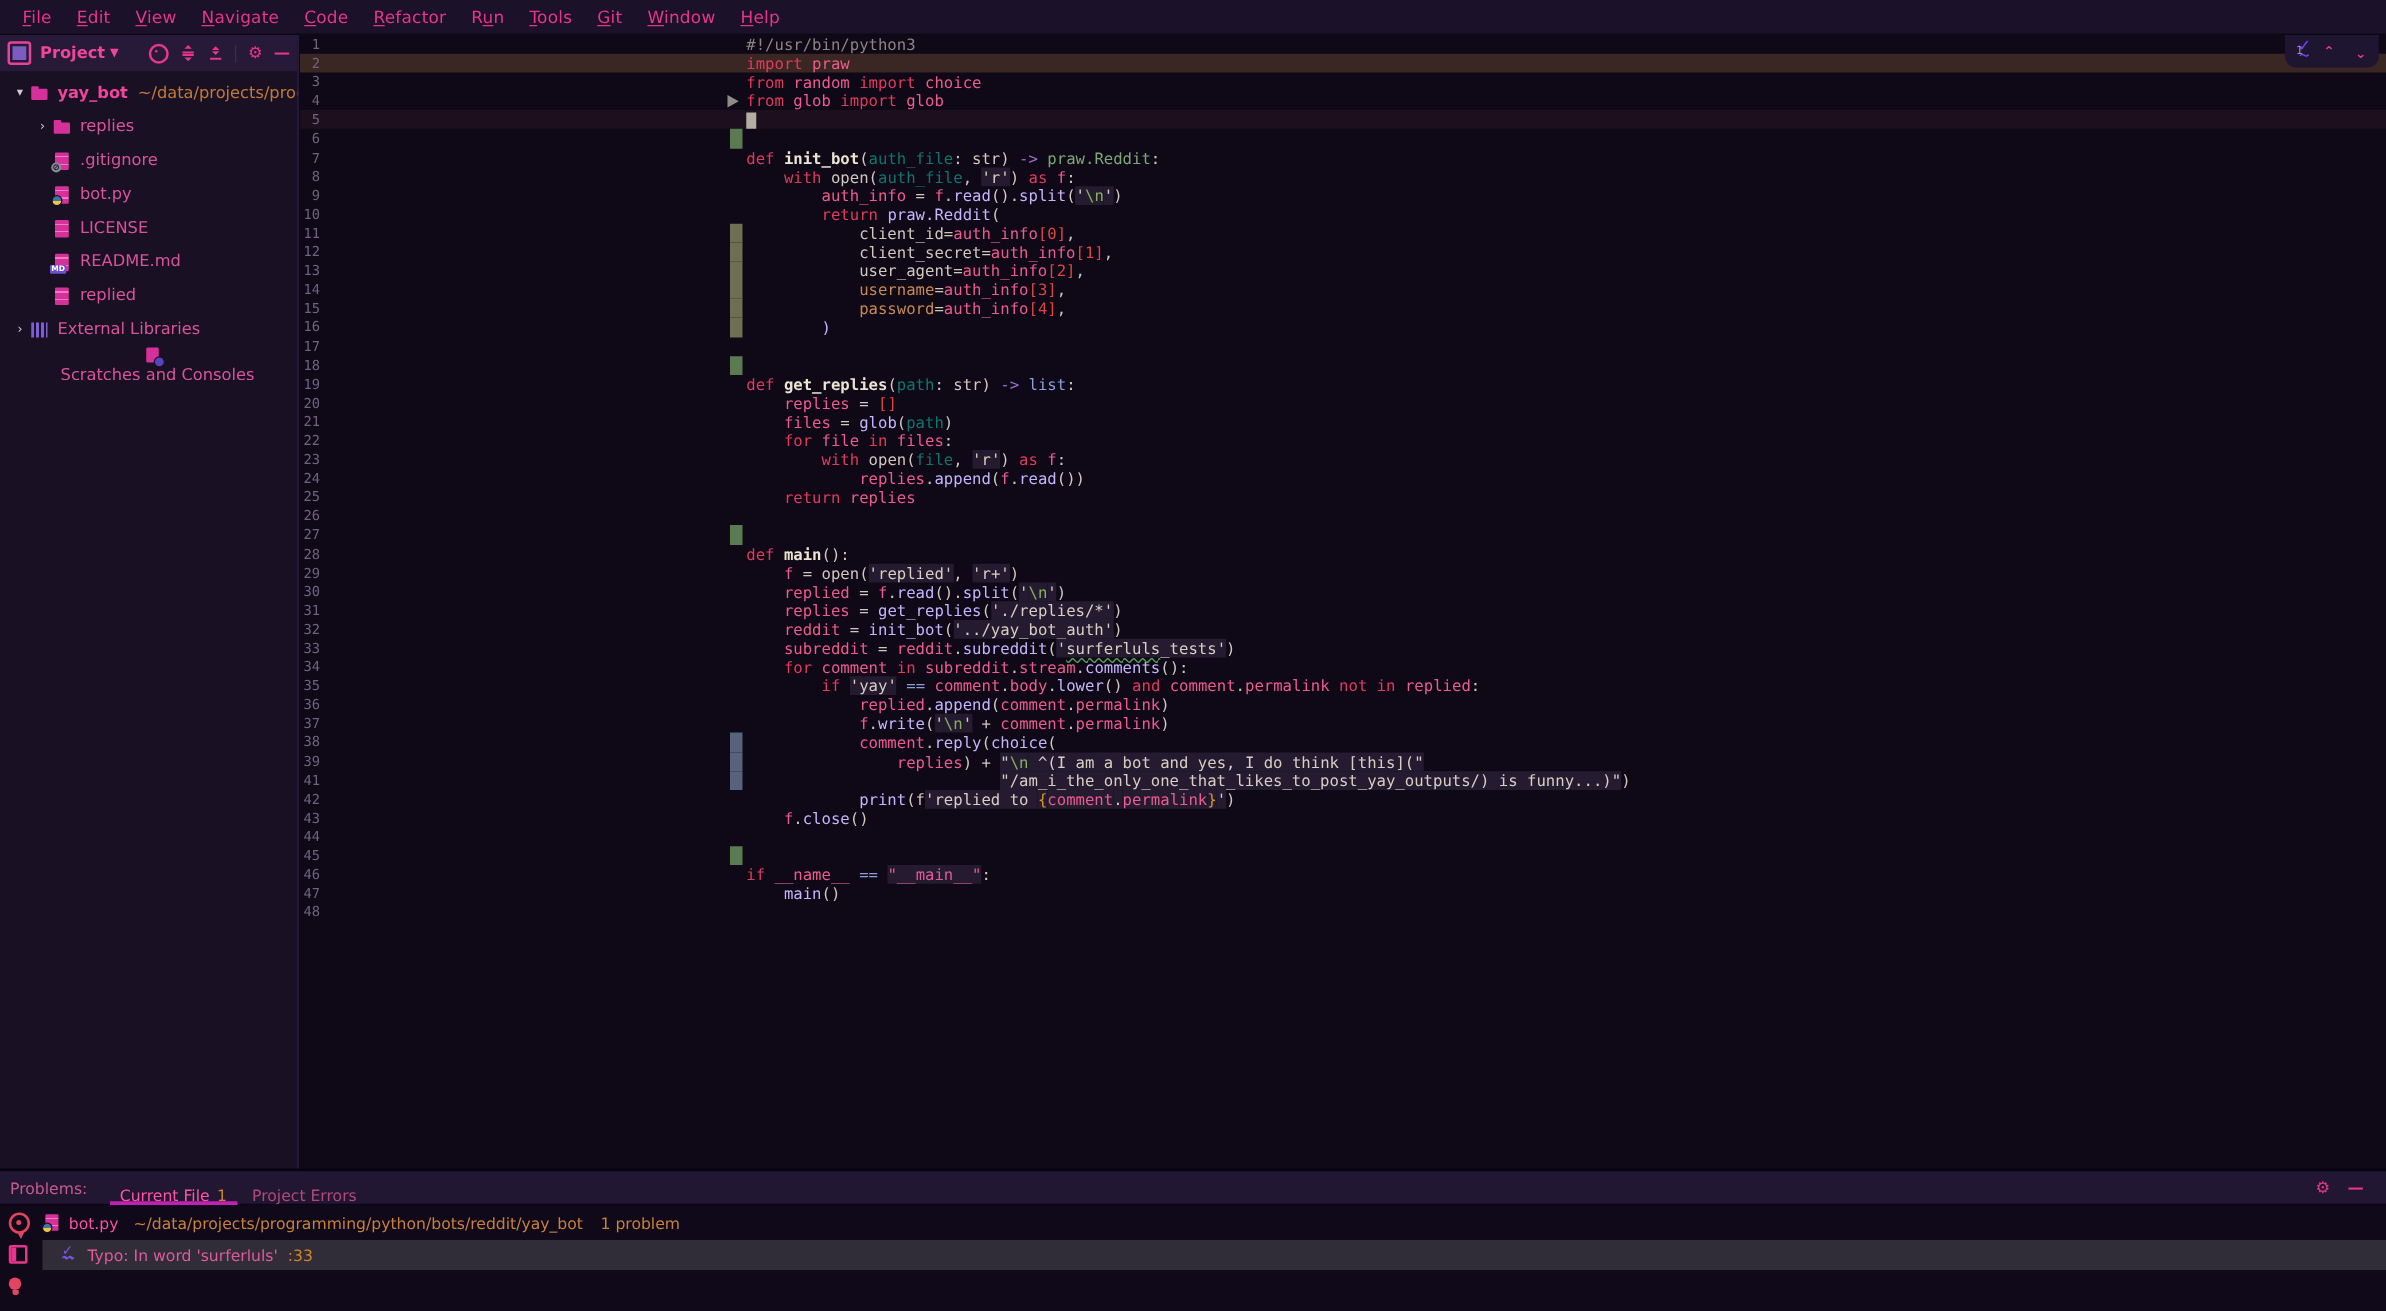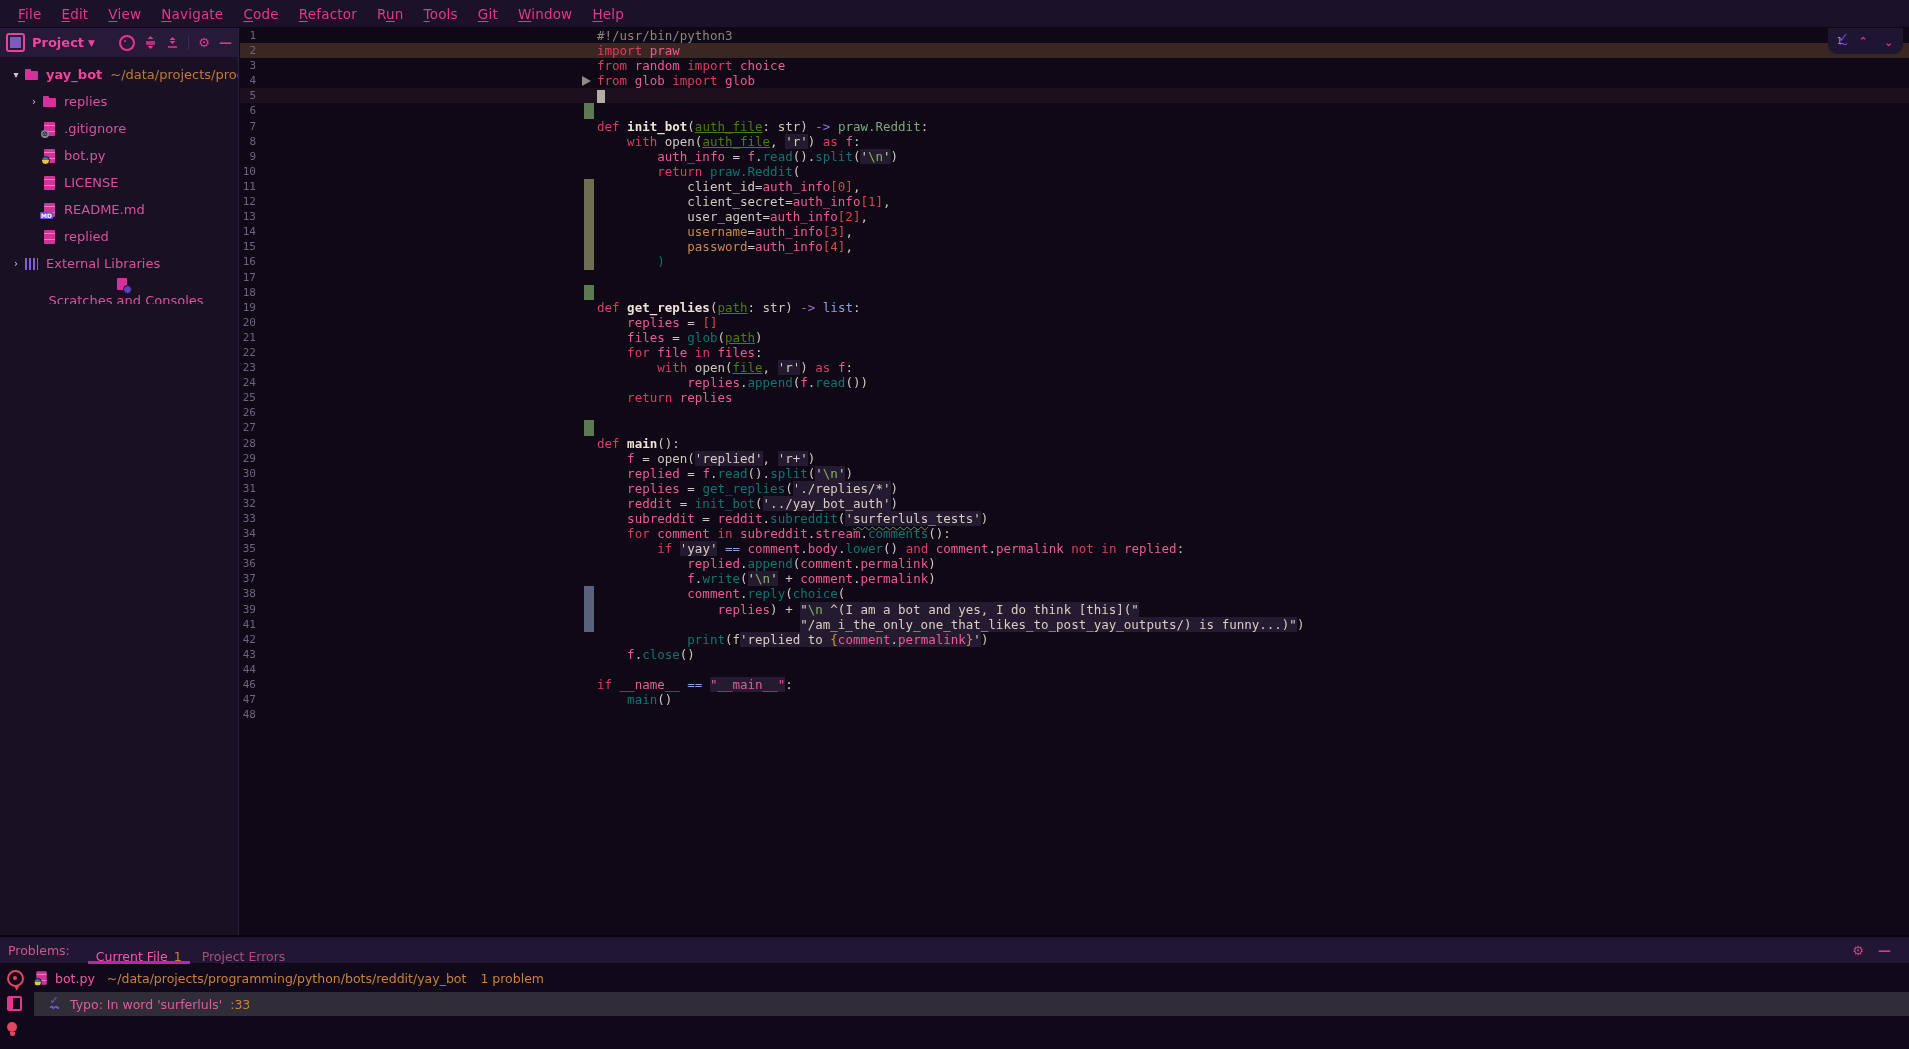--- a/index.html
+++ b/index.html
@@ -57,21 +57,21 @@
   .chbar{position:absolute;left:344px;top:0;width:10px;height:100%;}
   .chbar.green{background:#5b7a52;}
   .chbar.olive{background:#6e6e52;}
   .chbar.blue{background:#56637a;}
   .runmark{position:absolute;left:342px;top:3px;width:0;height:0;
     border-left:9px solid #8f8c86;border-top:5px solid transparent;border-bottom:5px solid transparent;}
   .code{position:absolute;left:357px;top:0;white-space:pre;font-family:"DejaVu Sans Mono",monospace;
     font-size:12.5px;line-height:15.1px;color:#cfc9bd;}
   .cursor{display:inline-block;width:8px;height:13px;background:#b3ada3;vertical-align:text-bottom;}
   .t-kw{color:#e03b5c;} .t-id{color:#ee5b90;} .t-fn{color:#ece4d2;font-weight:bold;}
-  .t-call{color:#0f766e;} .t-param{color:#4d7c0f;text-decoration:underline;} .t-op{color:#cfc9bd;}
+  .t-call{color:#c4b5fd;} .t-param{color:#0f766e;} .t-op{color:#cfc9bd;}
   .t-opp{color:#9d6ed4;} .t-opb{color:#8b9fd8;} .t-type{color:#8b9fd8;} .t-typeg{color:#7da874;}
   .t-com{color:#8b8680;}
   .t-str,.t-esc,.t-brace,.t-strpink,.t-typo,.t-strlink,.t-idbg,.t-opbg{background:#241b30;}
   .t-str{color:#d7cfc2;} .t-esc{color:#86b05f;} .t-num{color:#de4540;} .t-arg{color:#c98a50;}
   .t-brace{color:#d79921;} .t-strpink{color:#e05a9a;} .t-idbg{color:#ee5b90;} .t-opbg{color:#cfc9bd;}
   .t-typo{color:#d7cfc2;text-decoration:underline wavy #55a055 1px;text-underline-offset:3px;}
   .t-strlink{color:#d7cfc2;text-decoration:underline #9daa3a;text-underline-offset:3px;}
   
   #inspect-widget{position:absolute;right:6px;top:0;height:26px;background:#1e1531;border-radius:0 0 9px 9px;
     display:flex;align-items:center;padding:0 10px;gap:16px;}
@@ -384,20 +384,25 @@
       </div>
       <div class="code-line">
         <span class="ln">43</span>
         <span class="code"><span class="t-op">    </span><span class="t-id">f</span><span class="t-op">.</span><span class="t-call">close</span><span class="t-op">()</span></span>
       </div>
       <div class="code-line">
         <span class="ln">44</span>
         <span class="code"></span>
       </div>
       <div class="code-line">
+        <span class="ln">45</span>
+        <span class="chbar green"></span>
+        <span class="code"></span>
+      </div>
+      <div class="code-line">
         <span class="ln">46</span>
         <span class="code"><span class="t-kw">if</span><span class="t-op"> </span><span class="t-id">__name__</span><span class="t-op"> </span><span class="t-opb">==</span><span class="t-op"> </span><span class="t-strpink">"__main__"</span><span class="t-op">:</span></span>
       </div>
       <div class="code-line">
         <span class="ln">47</span>
         <span class="code"><span class="t-op">    </span><span class="t-call">main</span><span class="t-op">()</span></span>
       </div>
       <div class="code-line">
         <span class="ln">48</span>
         <span class="code"></span>

